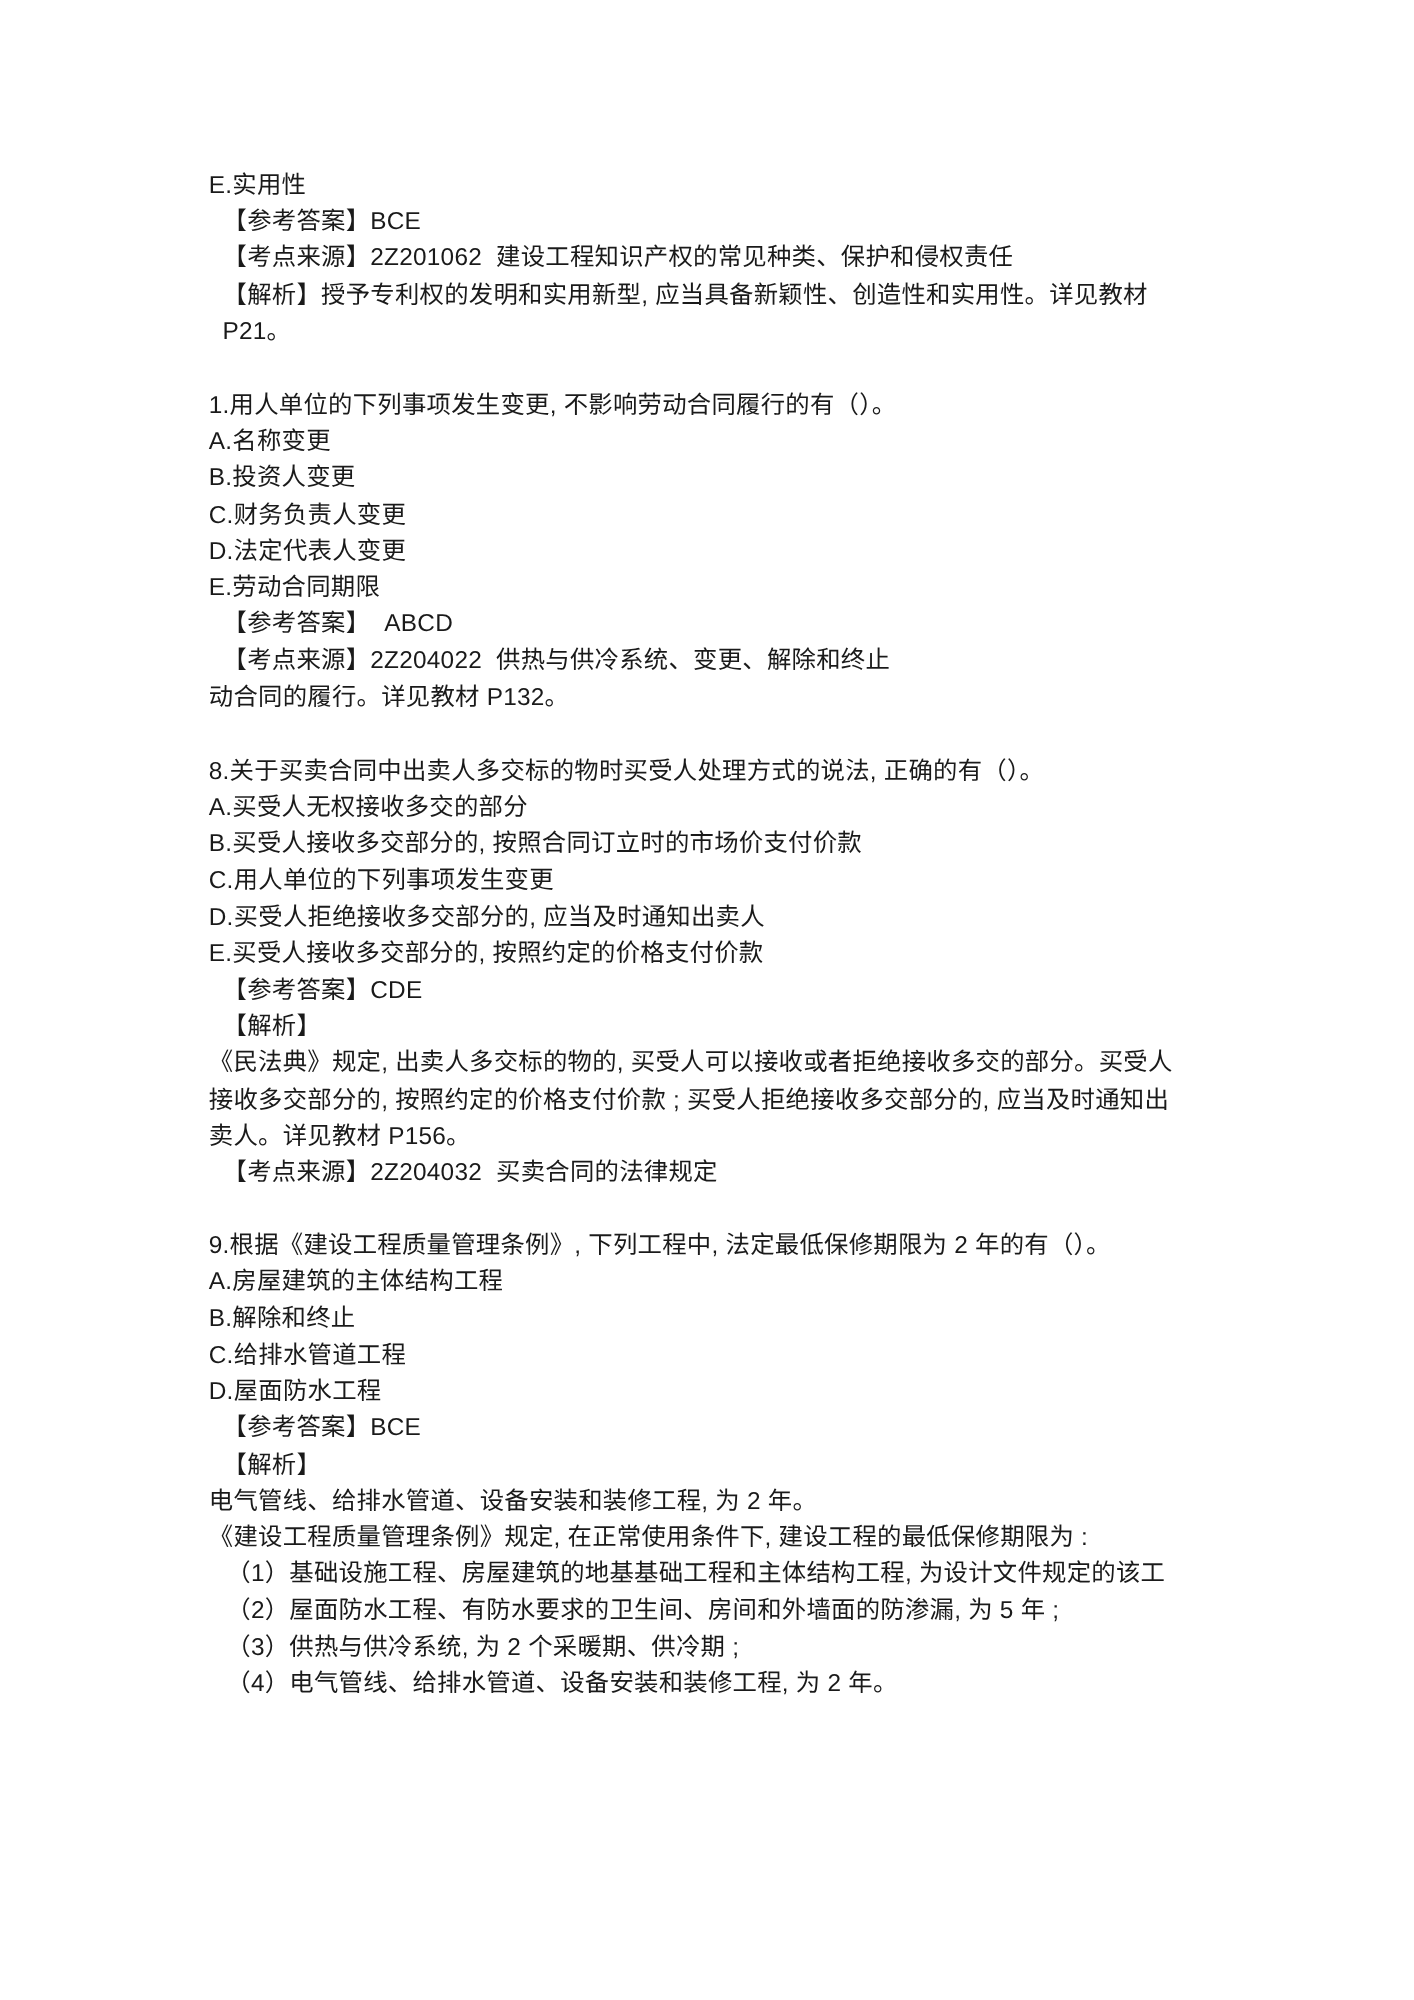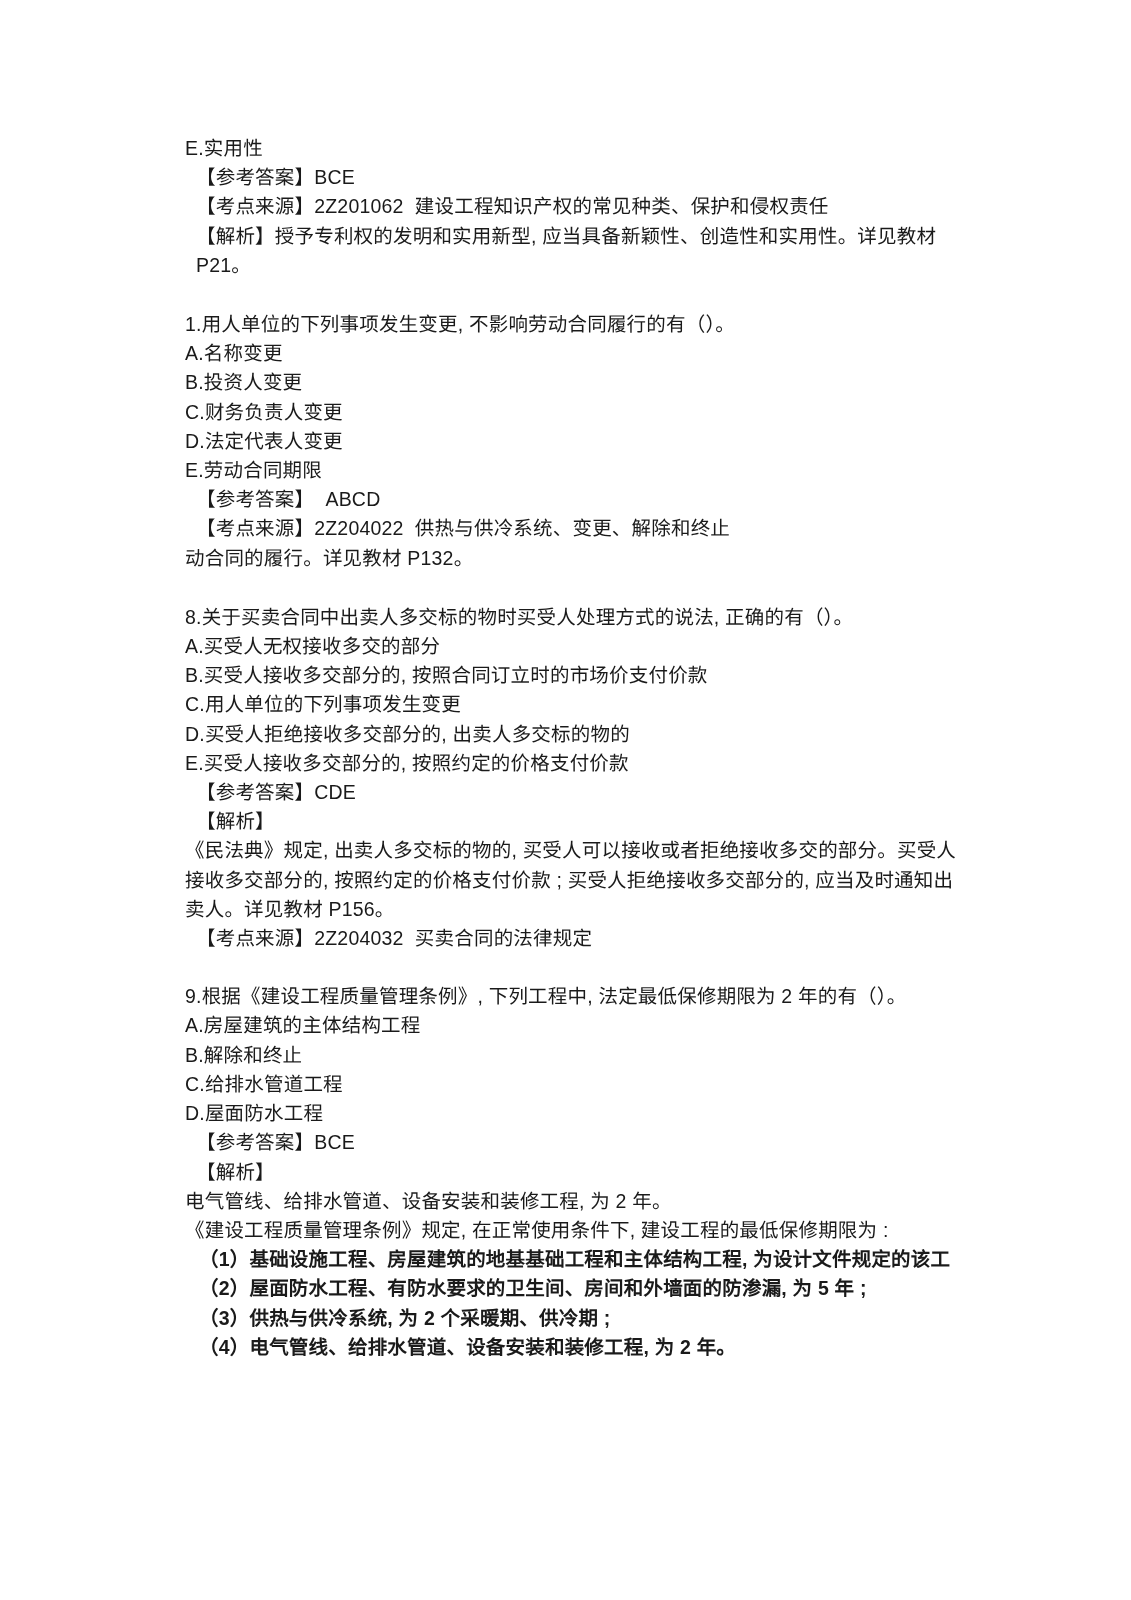--- a/index.html
+++ b/index.html
@@ -13,35 +13,35 @@
     width: 1131px;
     height: 1600px;
     background: #ffffff;
     margin: 0 auto;
     overflow: hidden;
     font-family: "Liberation Sans", "DejaVu Sans", sans-serif;
     color: #1a1a1a;
   }
   .content {
     position: absolute;
-    left: 185px;
+    left: 167px;
     top: 134px;
     width: 800px;
   }
   .line {
     font-size: 19.5px;
     line-height: 29.2px;
     letter-spacing: 0.2px;
     white-space: pre-wrap;
     word-break: break-word;
     text-align: left;
   }
   
   .ind-half { padding-left: 11px; }
-  .ind-num  { padding-left: 14px; text-indent: -0.0em; font-weight: bold; }
+  .ind-num  { padding-left: 14px; text-indent: -0.0em; }
   .flow     { padding-left: 0; }
   .gap      { height: 30px; }
   .gap-sm   { height: 29px; }
   .block    { margin: 0; padding: 0; }
 </style>
 </head>
 <body>
 
 <div class="page">
   <div class="content">
@@ -67,21 +67,21 @@
       <div class="line flow">动合同的履行。详见教材 P132。</div>
     </div>
 
     <div class="gap"></div>
 
     <div class="block">
       <div class="line flow">8.关于买卖合同中出卖人多交标的物时买受人处理方式的说法, 正确的有（）。</div>
       <div class="line flow">A.买受人无权接收多交的部分</div>
       <div class="line flow">B.买受人接收多交部分的, 按照合同订立时的市场价支付价款</div>
       <div class="line flow">C.用人单位的下列事项发生变更</div>
-      <div class="line flow">D.买受人拒绝接收多交部分的, 出卖人多交标的物的</div>
+      <div class="line flow">D.买受人拒绝接收多交部分的, 应当及时通知出卖人</div>
       <div class="line flow">E.买受人接收多交部分的, 按照约定的价格支付价款</div>
       <div class="line ind-half">【参考答案】CDE</div>
       <div class="line ind-half">【解析】</div>
       <div class="line flow">《民法典》规定, 出卖人多交标的物的, 买受人可以接收或者拒绝接收多交的部分。买受人</div>
       <div class="line flow">接收多交部分的, 按照约定的价格支付价款 ; 买受人拒绝接收多交部分的, 应当及时通知出</div>
       <div class="line flow">卖人。详见教材 P156。</div>
       <div class="line ind-half">【考点来源】2Z204032  买卖合同的法律规定</div>
     </div>
 
     <div class="gap-sm"></div>

